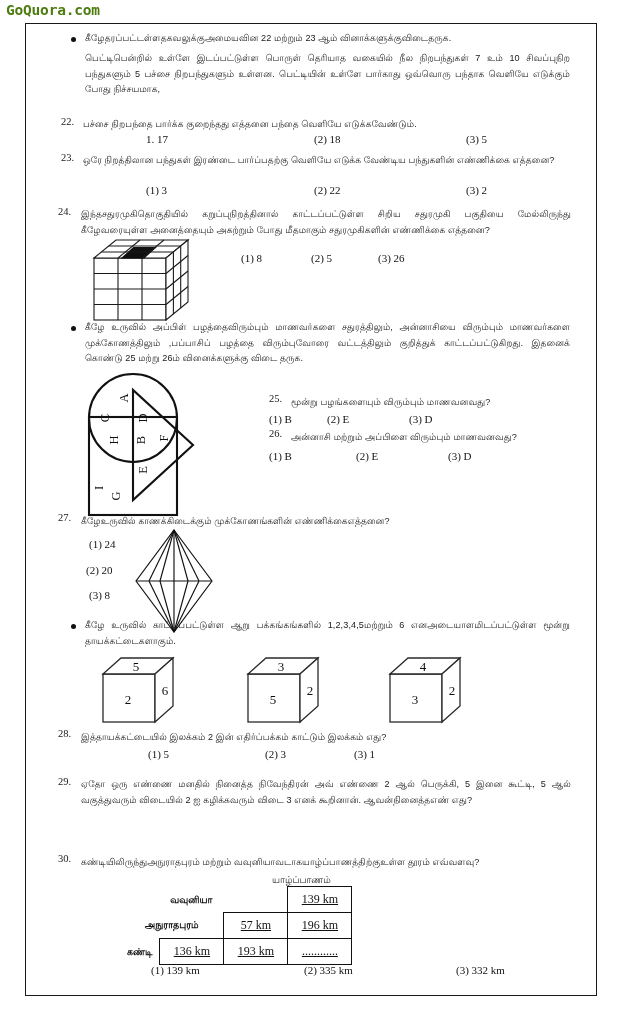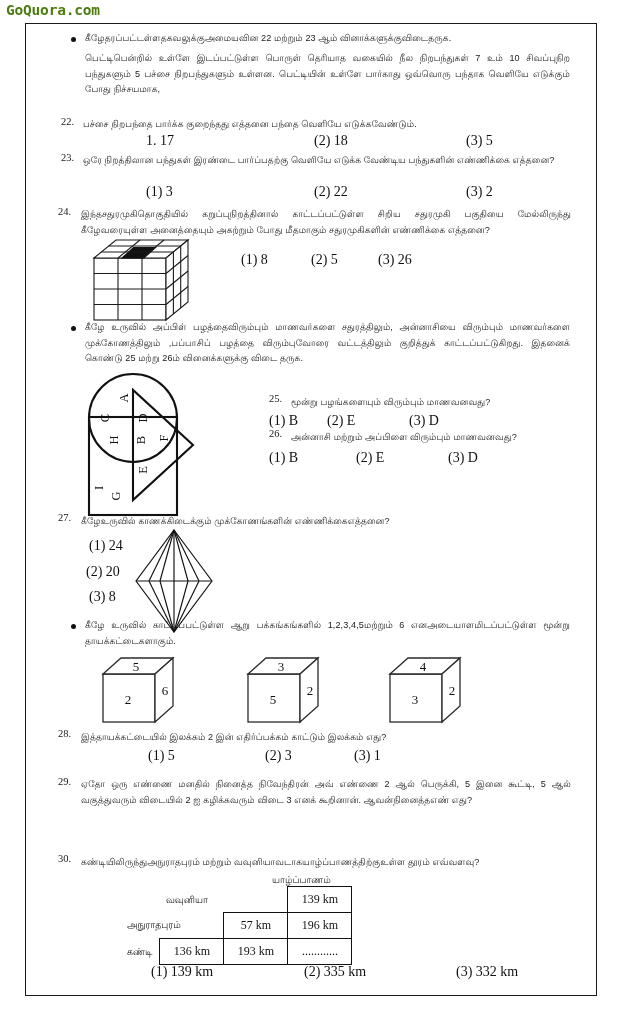--- a/index.html
+++ b/index.html
@@ -58,21 +58,21 @@
     color: #1a1a1a;
   }
   .bullet {
     position: absolute;
     width: 5px; height: 5px;
     background: #111;
     border-radius: 50%;
   }
 
   
-  .opts { position: absolute; font-family: "Liberation Serif","DejaVu Serif",serif; font-size: 14px; color:#111; }
+  .opts { position: absolute; font-family: "Liberation Serif","DejaVu Serif",serif; font-size: 11px; color:#111; }
   .opts span { position: absolute; white-space: nowrap; }
 
   
   .fig { position: absolute; }
 
   svg { display: block; overflow: visible; }
 
   
   .dtable { position: absolute; }
   .dtable table { border-collapse: collapse; }
@@ -81,25 +81,26 @@
     font-size: 12px;
     text-align: center;
     padding: 3px 6px;
     height: 26px;
     color: #111;
   }
   .dtable td.lbl {
     border: none;
     font-family: "Liberation Sans","DejaVu Sans",sans-serif;
     font-size: 9.4px;
-    text-align: left;
+    text-align: center;
     padding-right: 7px;
     white-space: nowrap;
-  }
-  .dtable td.bx { border: 1.4px solid #111; min-width: 64px; }
+    font-weight: bold;
+  }
+  .dtable td.bx { border: 1.4px solid #111; min-width: 64px; text-decoration: underline; }
   .dtable td.empty { border: none; }
   .dt-head {
     position: absolute;
     font-family: "Liberation Sans","DejaVu Sans",sans-serif;
     font-size: 9.4px;
     color: #1a1a1a;
   }
 </style>
 </head>
 <body>

